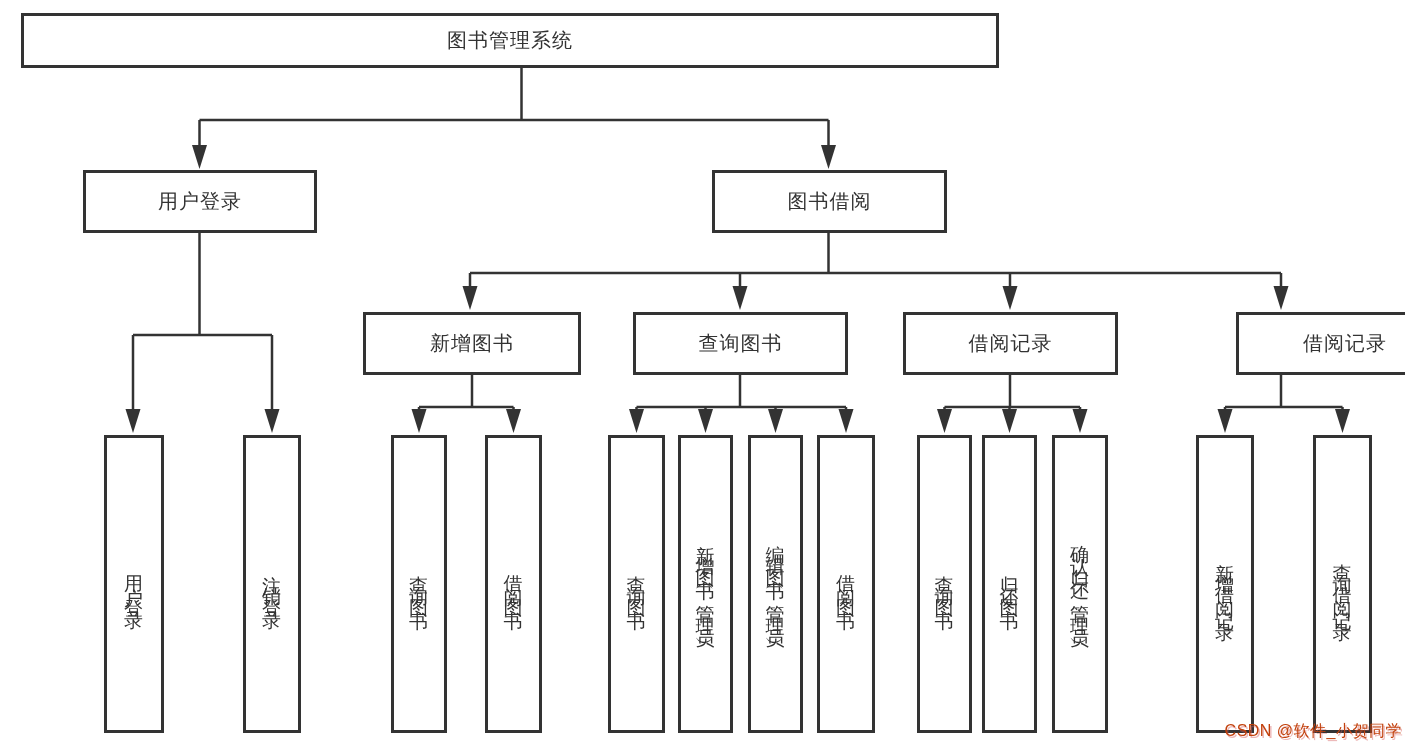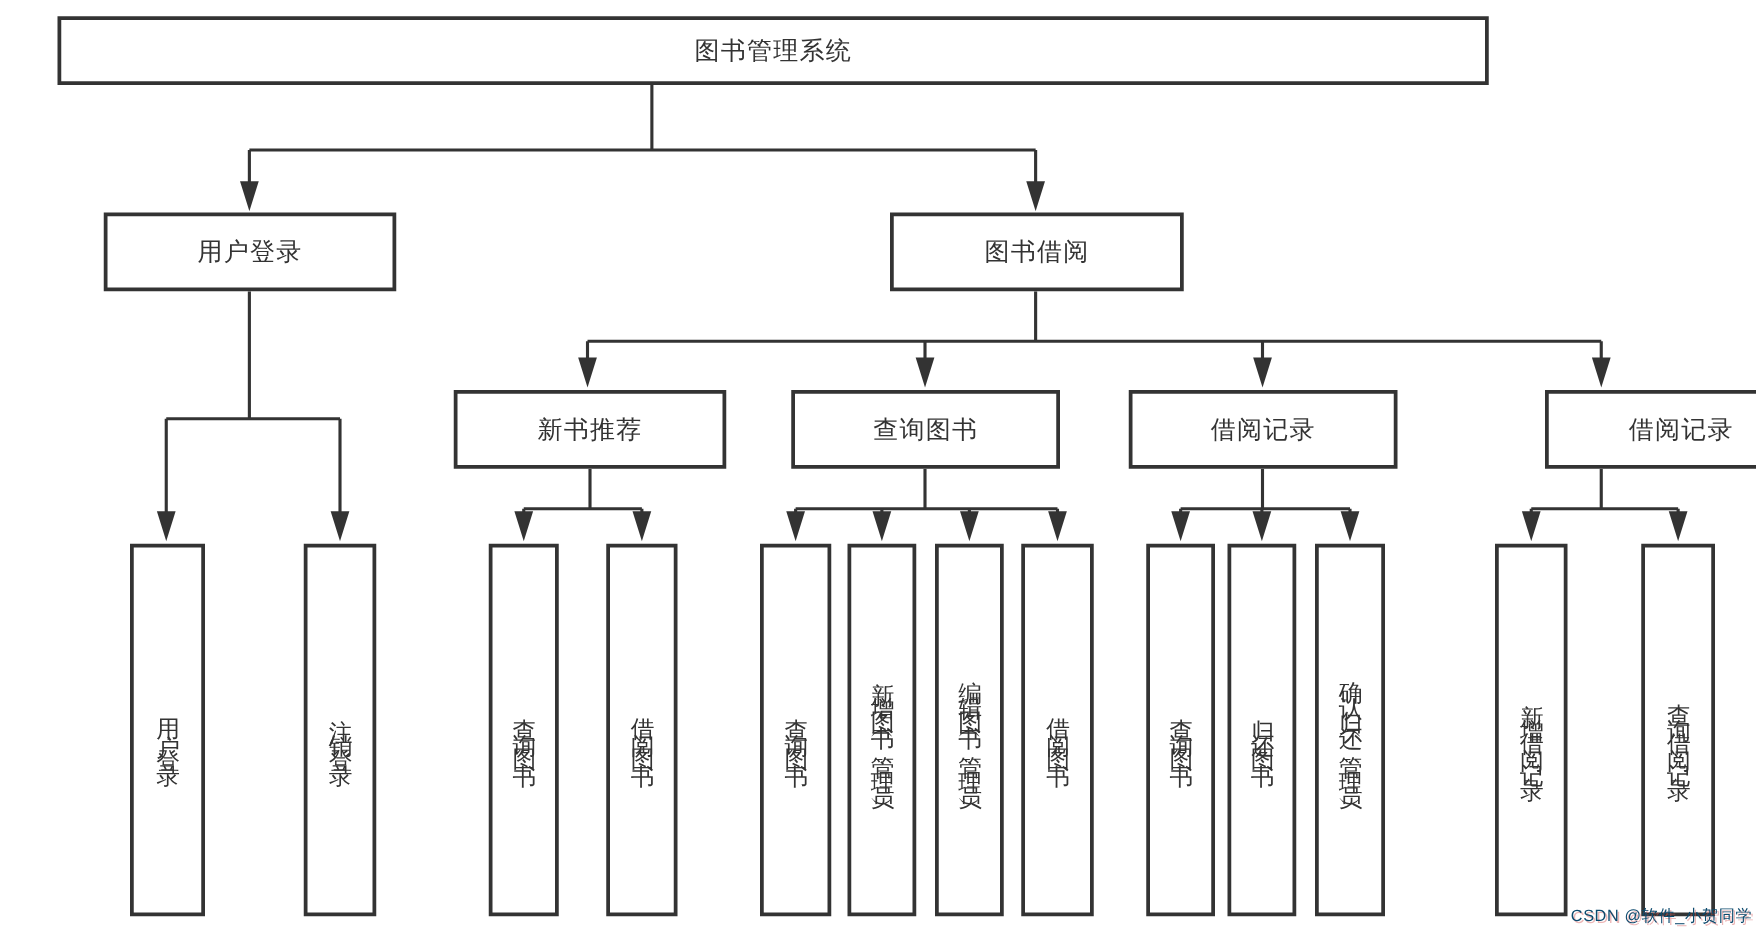--- a/index.html
+++ b/index.html
@@ -35,22 +35,22 @@
     letter-spacing: 12px;
     line-height: 1;
     color: #333333;
     white-space: nowrap;
   }
   .watermark {
     position: absolute;
     right: 3px;
     bottom: 5px;
     z-index: 5;
-    font-size: 13px;
-    color: #0c4a6e;
+    font-size: 16px;
+    color: #c2410c;
     text-shadow: 1.5px 1.5px 0 rgba(213, 94, 94, 0.45);
     letter-spacing: 0.5px;
     white-space: nowrap;
   }
 </style>
 </head>
 <body>
 
 <div class="stage">
 
@@ -118,33 +118,33 @@
 
       <polygon points="944.5,433 937,409 952,409"></polygon>
       <polygon points="1009.5,433 1002,409 1017,409"></polygon>
       <polygon points="1080,433 1072.5,409 1087.5,409"></polygon>
 
       <polygon points="1225,433 1217.5,409 1232.5,409"></polygon>
       <polygon points="1342.5,433 1335,409 1350,409"></polygon>
     </g>
   </svg>
 
-  <div class="node" style="left:21px; top:13px; width:1145px; height:55px;margin-left:25px;">
+  <div class="node" style="left:21px; top:13px; width:978px; height:55px;">
     <span class="lbl">图书管理系统</span>
   </div>
 
   <div class="node" style="left:83px; top:170px; width:234px; height:63px;">
     <span class="lbl">用户登录</span>
   </div>
   <div class="node" style="left:712px; top:170px; width:235px; height:63px;">
     <span class="lbl">图书借阅</span>
   </div>
 
   <div class="node" style="left:363px; top:312px; width:218px; height:63px;">
-    <span class="lbl">新书推荐</span>
+    <span class="lbl">新增图书</span>
   </div>
   <div class="node" style="left:633px; top:312px; width:215px; height:63px;">
     <span class="lbl">查询图书</span>
   </div>
   <div class="node" style="left:903px; top:312px; width:215px; height:63px;">
     <span class="lbl">借阅记录</span>
   </div>
   <div class="node" style="left:1236px; top:312px; width:218px; height:63px;">
     <span class="lbl">借阅记录</span>
   </div>

